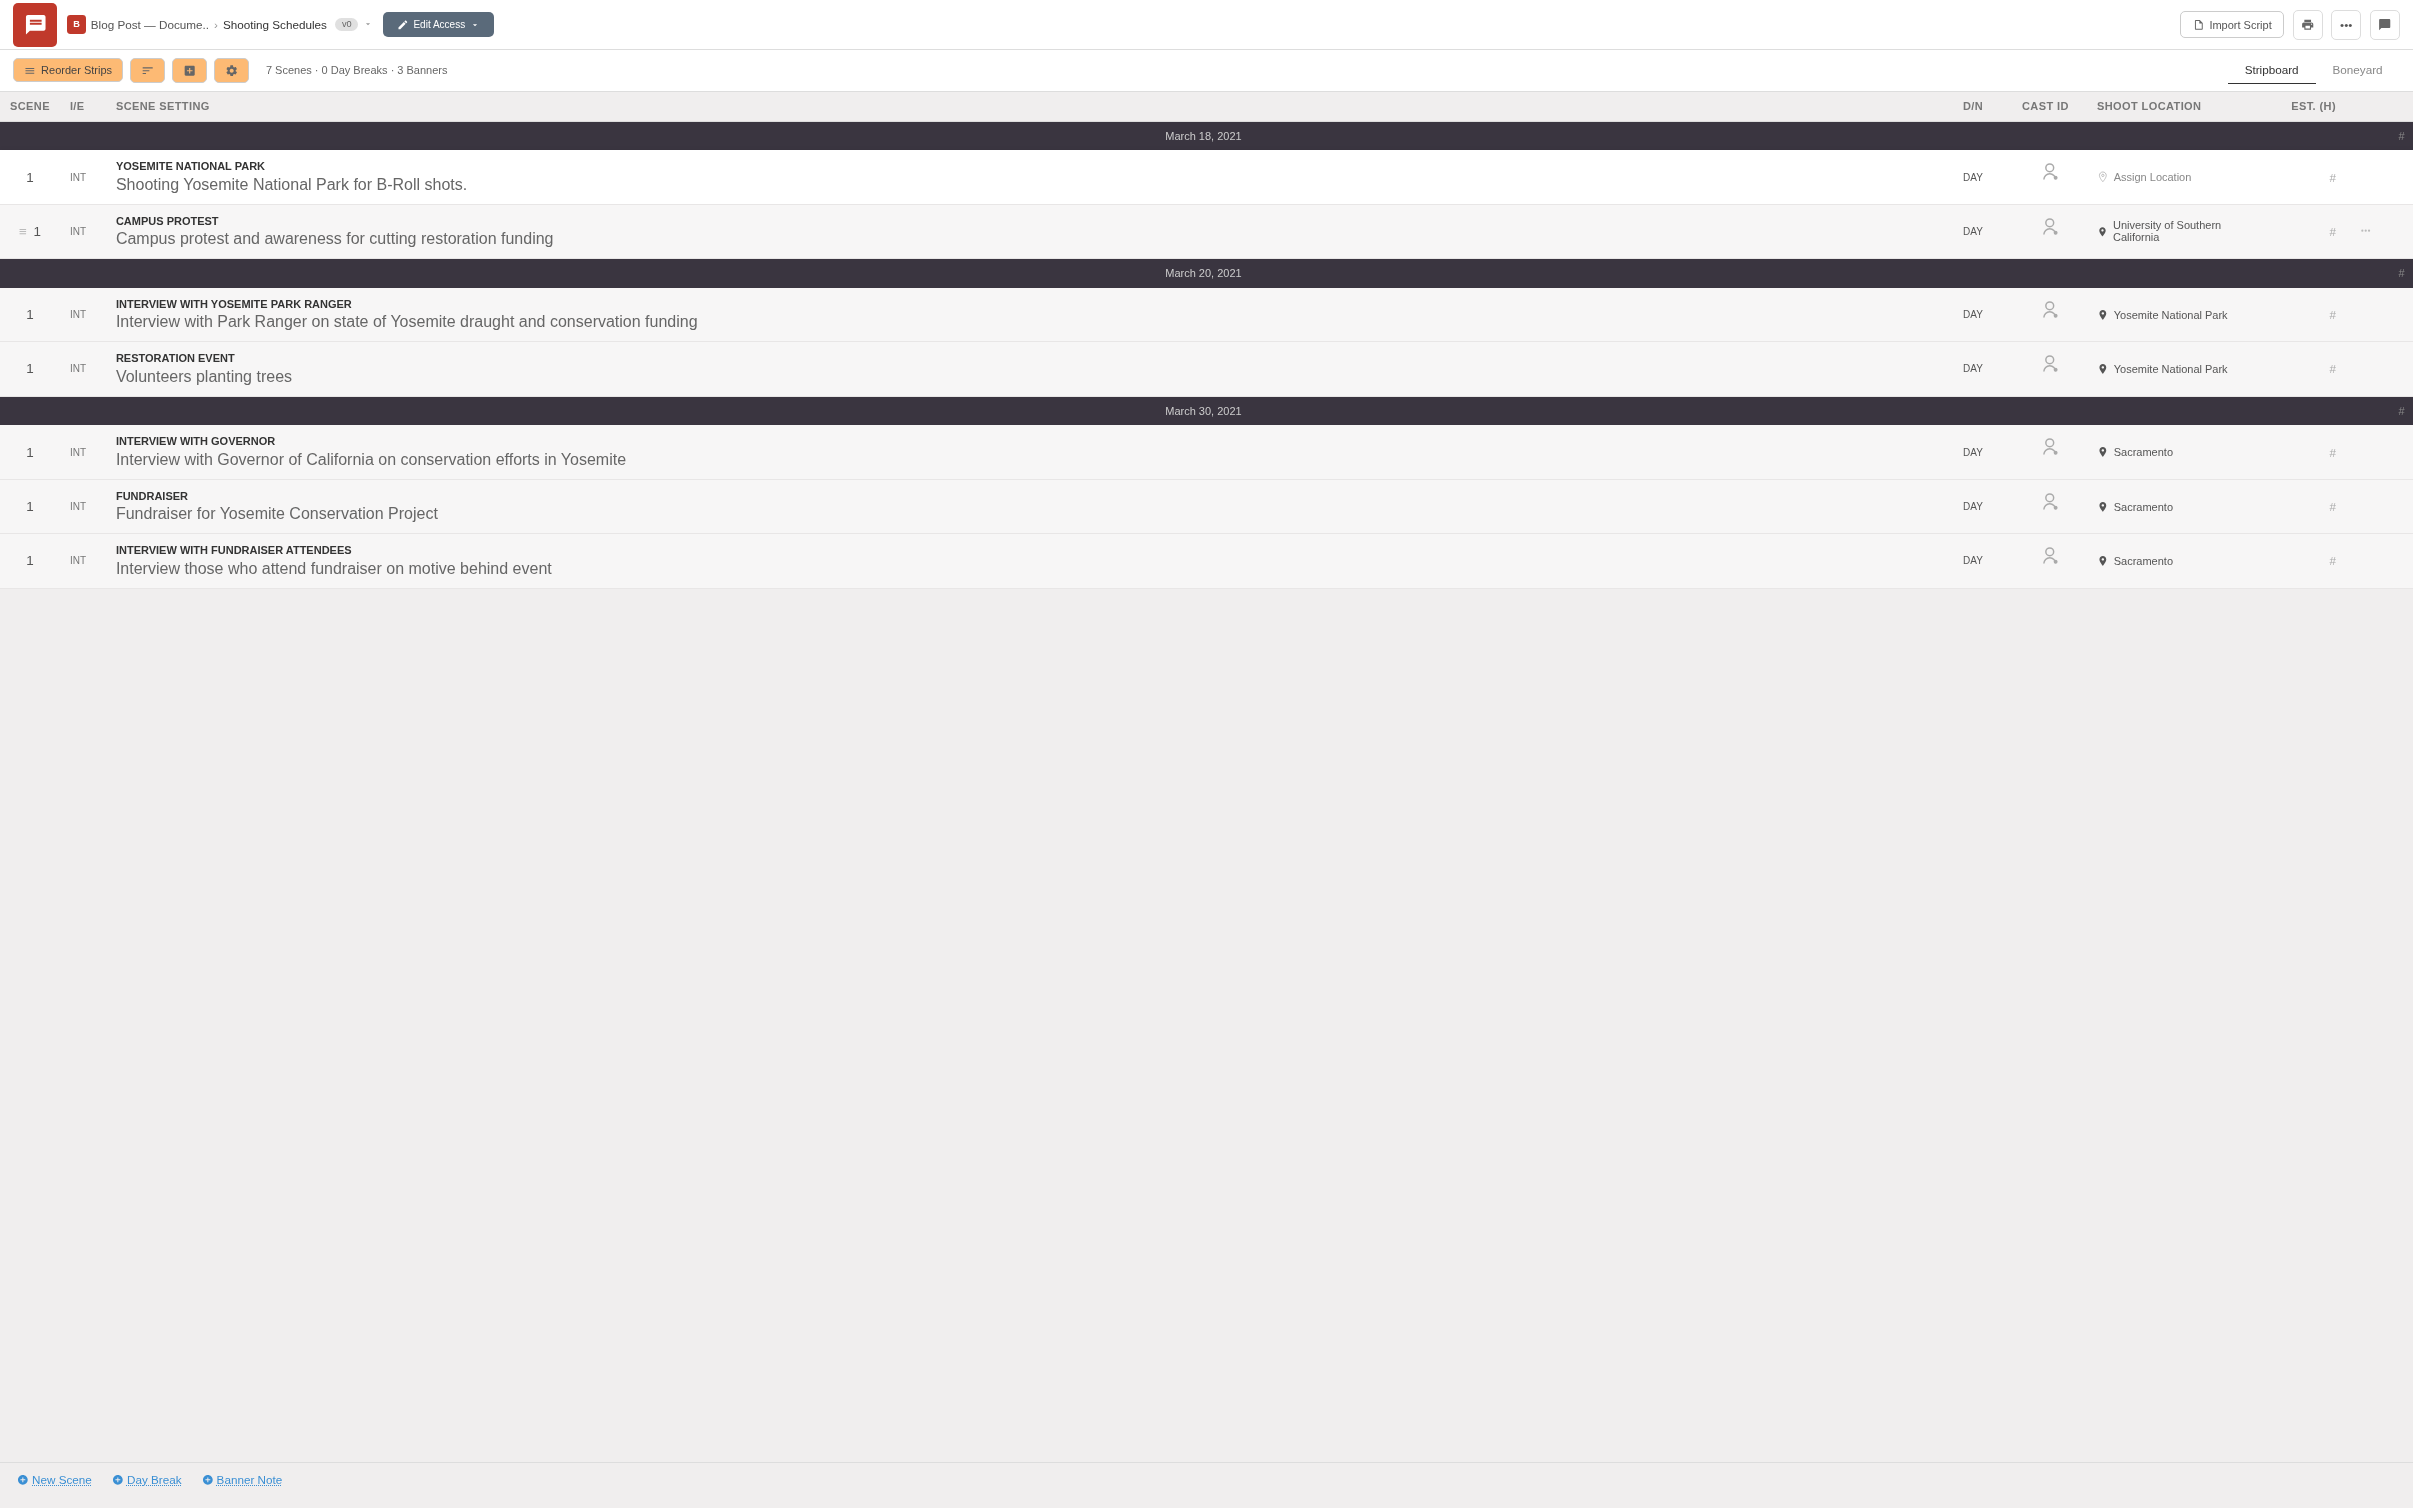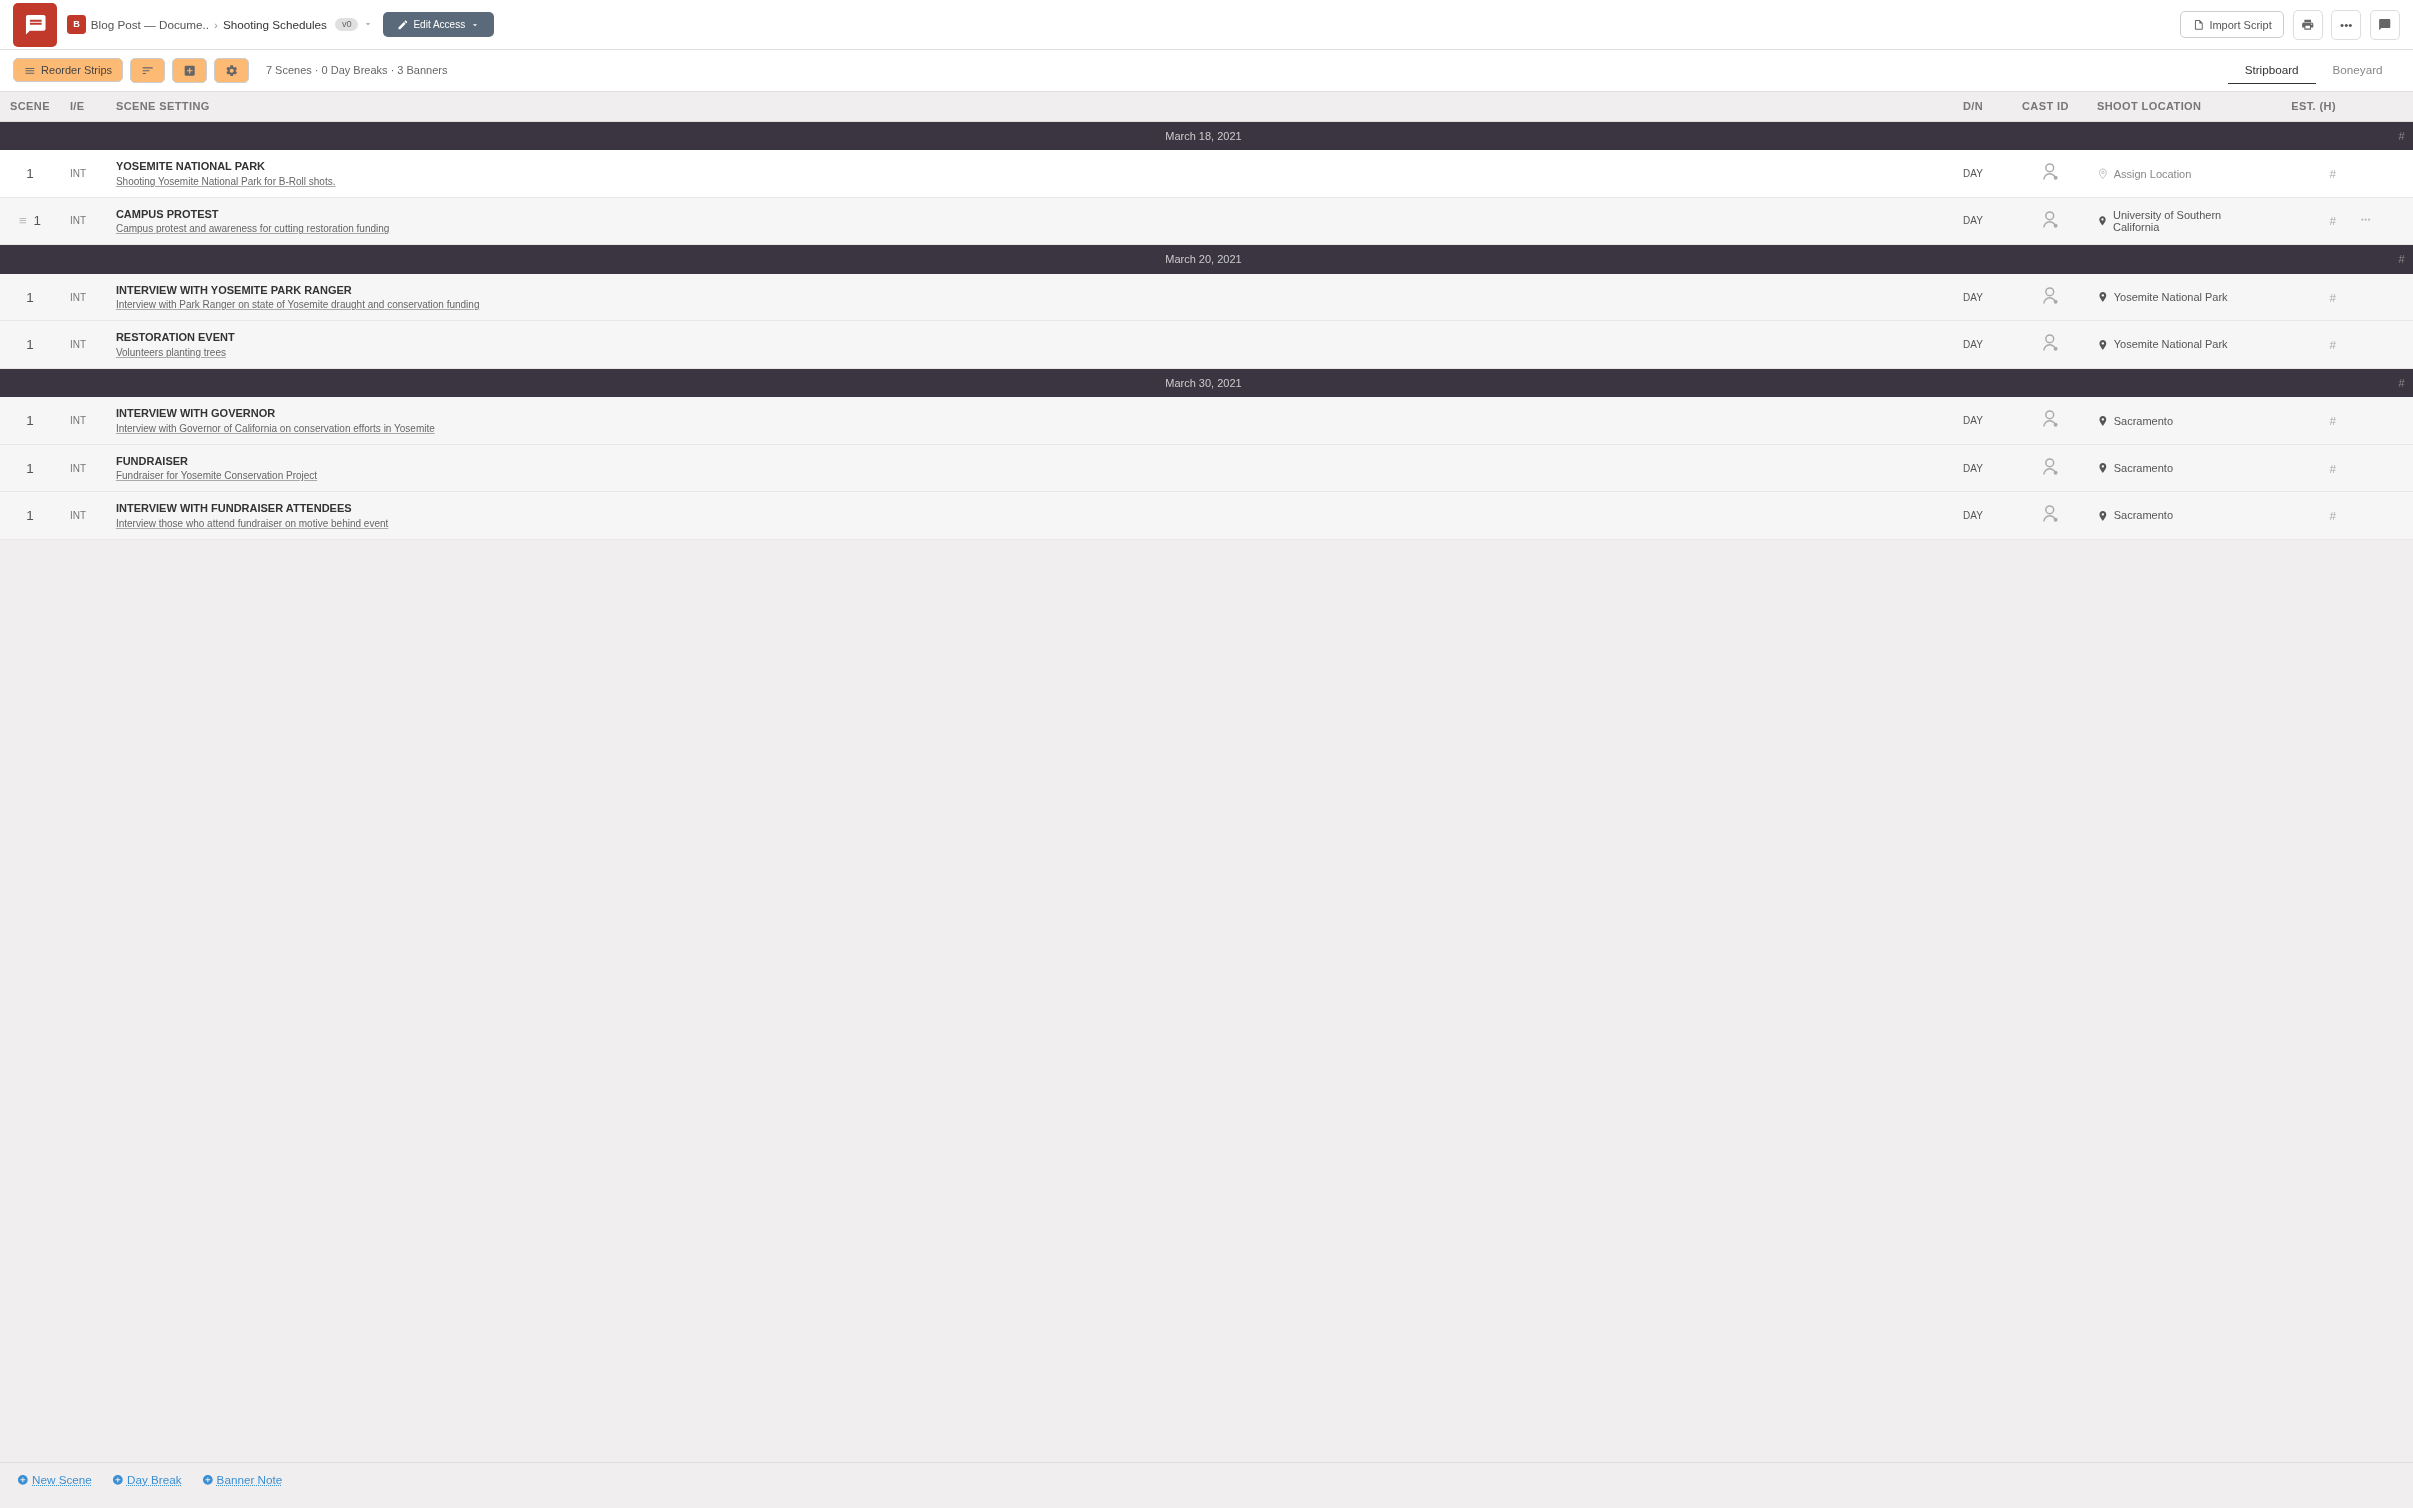--- a/index.html
+++ b/index.html
@@ -77,21 +77,21 @@
     }
     .date-row td .date-hash { float: right; color: #888; }
 
     
     .scene-row { background: #f7f6f6; border-bottom: 0.8px solid #e8e6e6; }
     .scene-row.highlighted { background: #ffffff; box-shadow: 0 1.7px 6.7px rgba(0,0,0,0.12); }
     .scene-row td { padding: 10px; vertical-align: middle; }
     .scene-num { font-size: 13.4px; color: #555; text-align: center; }
     .scene-ie { font-size: 10px; color: #777; text-align: left; }
     .scene-title { font-size: 11px; font-weight: 700; color: #333; margin-bottom: 3.4px; text-transform: uppercase; }
-    .scene-desc { font-size: 10px; color: #666; text-decoration: underline; text-decoration-color: #aaa; }
+    .scene-desc { font-size: 16px; color: #666; text-decoration-color: #aaa; }
     .scene-dn { font-size: 10px; color: #555; }
     .cast-icon { display: flex; align-items: center; justify-content: center; }
     .cast-icon svg { width: 23.5px; height: 23.5px; color: #999; }
 
     .location-cell { display: flex; align-items: center; gap: 5px; font-size: 11px; color: #555; }
     .assign-location { color: #888; font-size: 11px; }
     .hash-cell { color: #aaa; font-size: 11.7px; }
 
     .drag-handle { color: #bbb; cursor: grab; padding-right: 6.7px; }
     .row-actions { display: flex; align-items: center; gap: 3.4px; }

